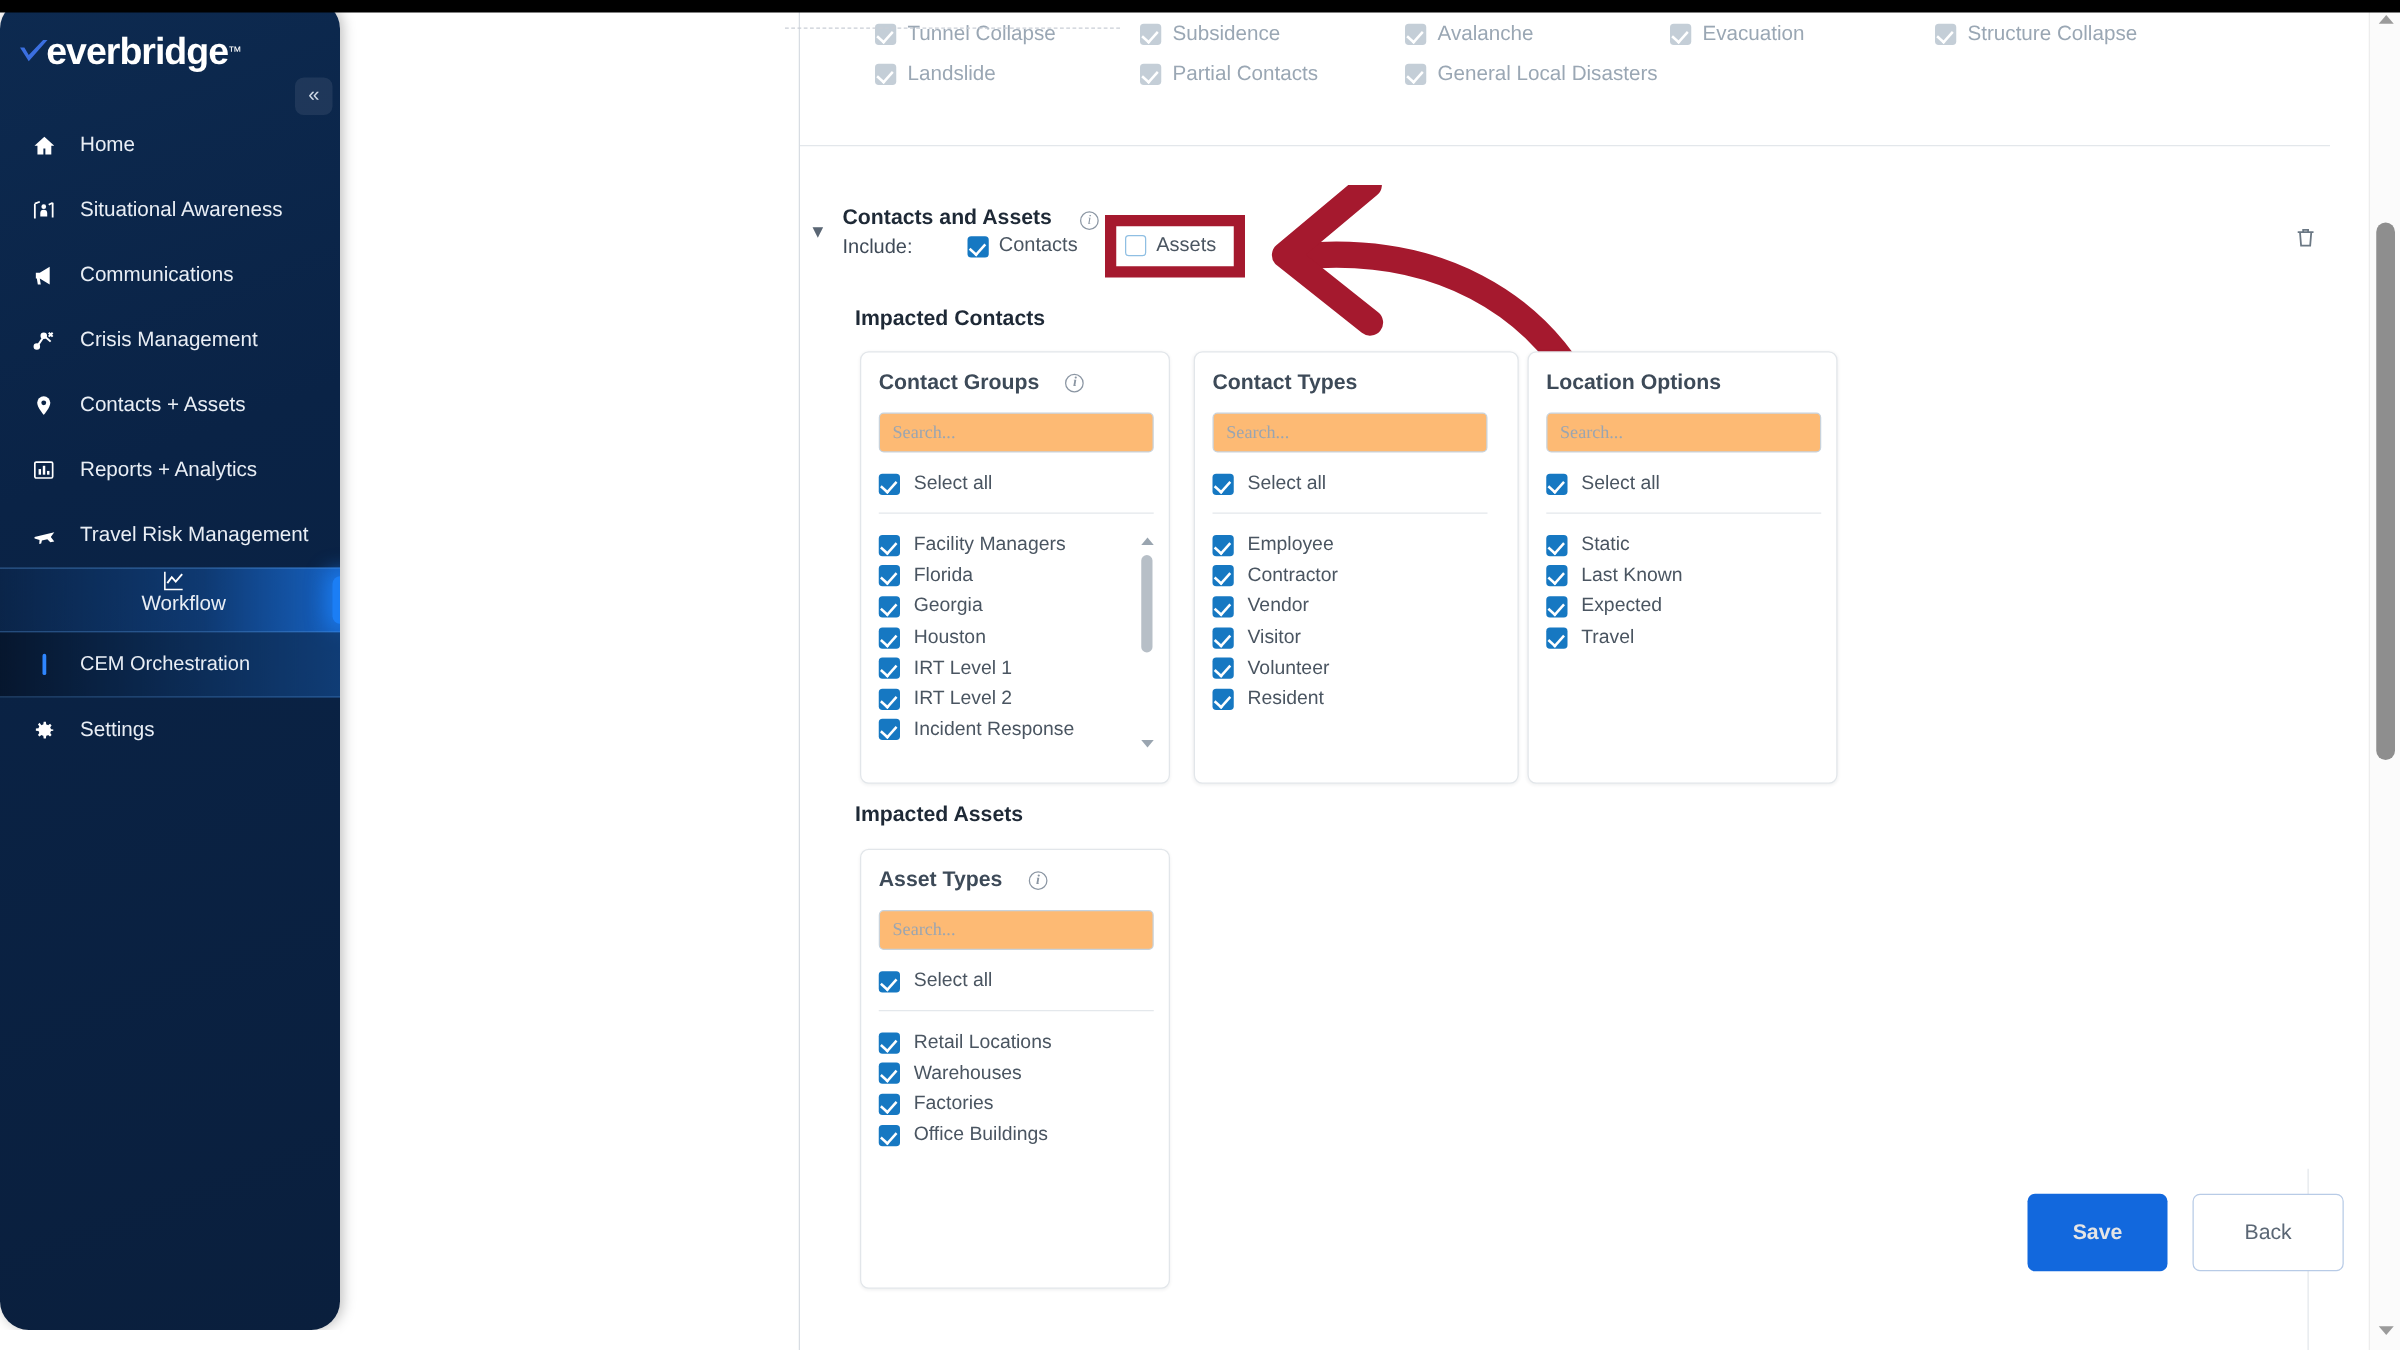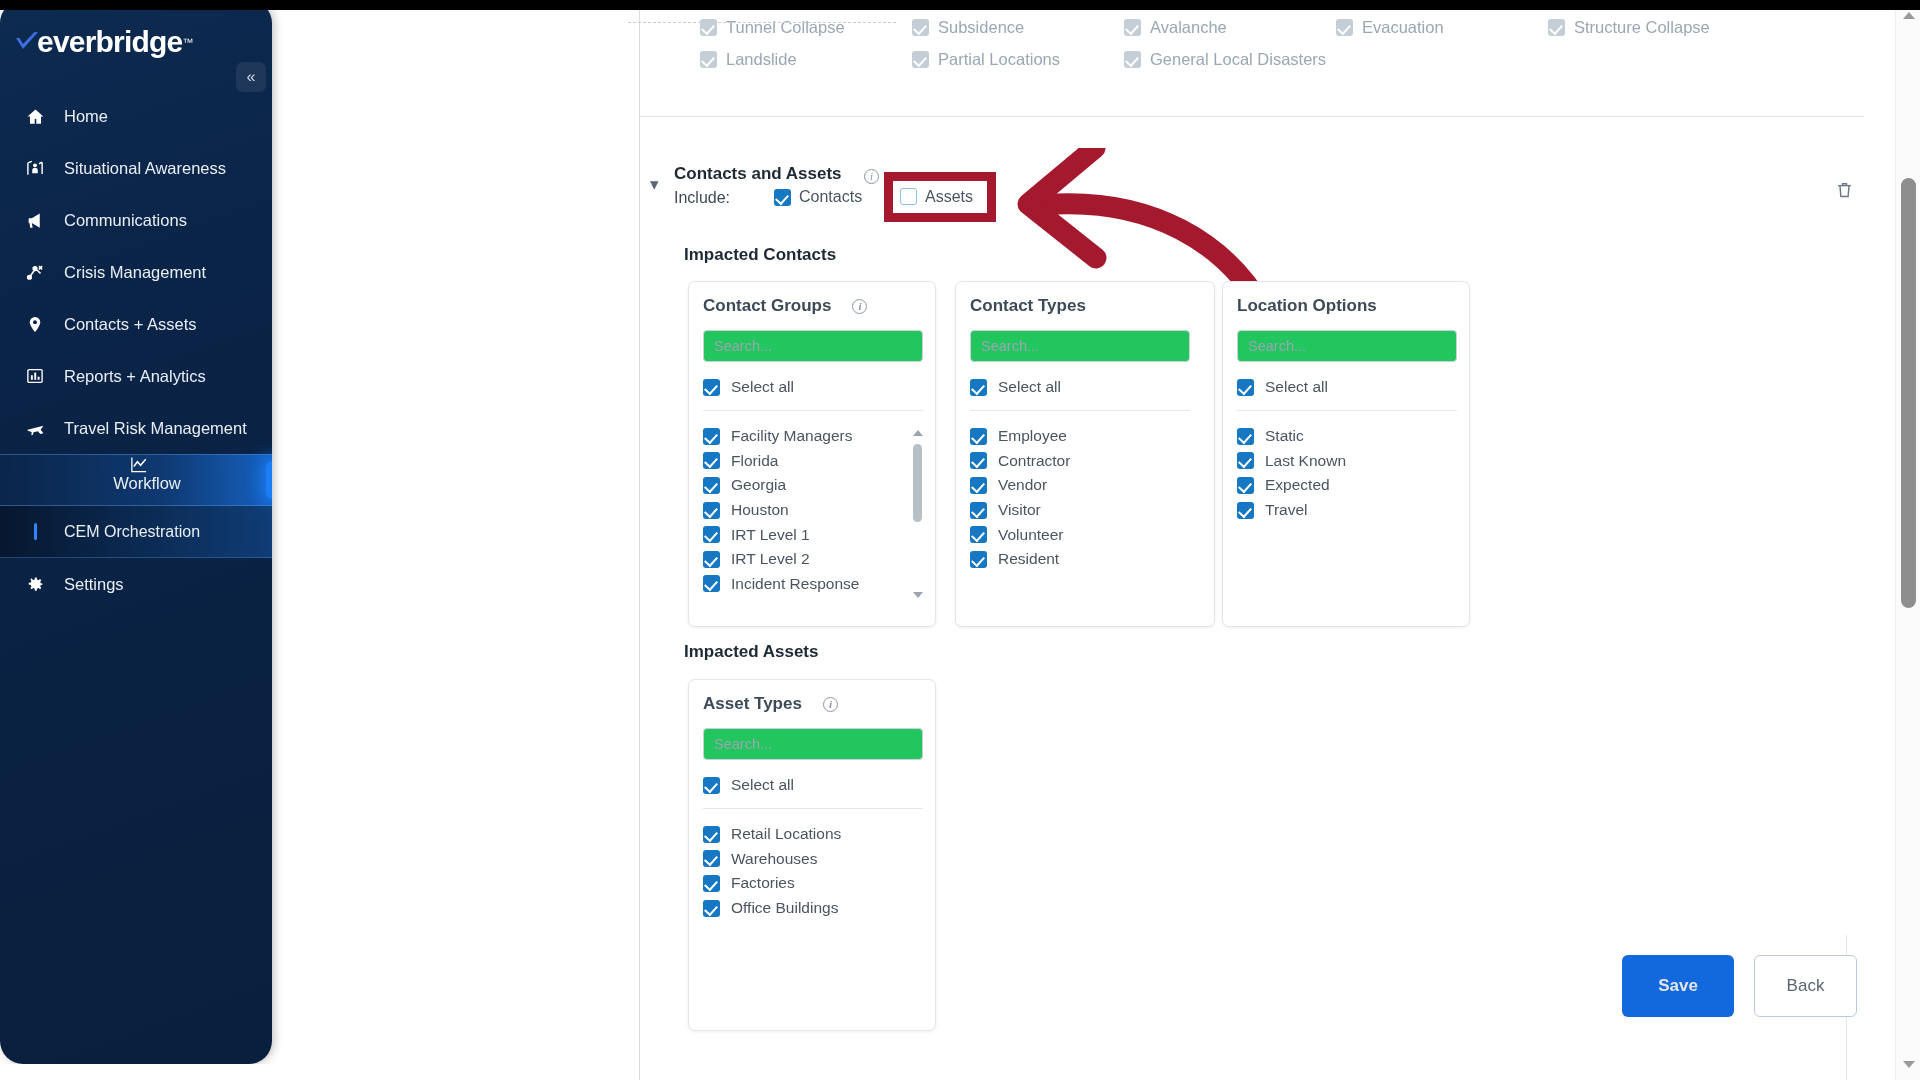--- a/index.html
+++ b/index.html
@@ -142,22 +142,22 @@
   }
   #card-contact-groups { left: 48px;  top: 281px; width: 248px; height: 346px; }
   #card-contact-types  { left: 315px; top: 281px; width: 260px; height: 346px; padding-left: 27px; }
   #card-location-opts  { left: 582px; top: 281px; width: 248px; height: 346px; }
   #card-asset-types    { left: 48px;  top: 679px; width: 248px; height: 352px; }
 
   .card-title { position:absolute; left:14px; top:14px; font-size:17px; font-weight:700; color:#3d4a58;
                 display:flex; align-items:center; gap:21px; }
   .card-search {
     position:absolute; left:14px; top:48px; width:220px; height:32px;
-    border:1px solid #c8d2db; border-radius:4px; background:#22c55e;
-    font-family:Liberation Sans, sans-serif; font-size:14.5px; color:#444; padding:0 10px;
+    border:1px solid #c8d2db; border-radius:4px; background:#fdba74;
+    font-family:Liberation Serif, serif; font-size:14.5px; color:#444; padding:0 10px;
   }
   .card-search::placeholder { color:#9aa5b1; }
   .card-selectall { position:absolute; left:14px; top:96px; display:flex; align-items:center; gap:11px; cursor:pointer; }
   .card-selectall span { font-size:15.5px; color:#4a5561; }
   .card-rule { position:absolute; left:14px; top:128px; width:220px; border-top:1px solid #e4e8ec; }
   .opt-list { position:absolute; left:14px; top:142px; width:220px; }
   .opt {
     display:flex; align-items:center; gap:11px; height:24.6px; cursor:pointer;
   }
   .opt span { font-size:15.5px; color:#4a5561; white-space:nowrap; }
@@ -169,21 +169,21 @@
   .sb-down  { border-left:5px solid transparent; border-right:5px solid transparent; border-top:6px solid #9aa5b0; position:absolute; bottom:0; }
   #cg-thumb { position:absolute; left:2px; top:14px; width:9px; height:78px; background:#b7bfc7; border-radius:5px; }
 
   
   #btn-save {
     position:absolute; left: 1622px; top: 955px; width: 112px; height: 62px;
     background:#1268dd; color:#e5e5e5; font-size:17px; font-weight:700;
     border:none; border-radius:6px; cursor:pointer; font-family:"Liberation Sans", sans-serif;
   }
   #btn-back {
-    position:absolute; left: 1754px; top: 955px; width: 103px; height: 62px;
+    position:absolute; left: 1754px; top: 955px; width: 121px; height: 62px;
     background:#fff; color:#5a6674; font-size:17px;
     border:1px solid #b8cbe6; border-radius:6px; cursor:pointer; font-family:"Liberation Sans", sans-serif;
   }
   #footer-rule { position:absolute; left: 1846px; top: 935px; height: 145px; border-left:1px solid #e4e8ec; }
 
   
   #pagescroll { position:absolute; right:0; top:0; width:25px; height:1080px; background:#fbfbfb; border-left:1px solid #ededed; z-index:40;}
   #ps-up { position:absolute; left:7px; top:12px; width:0;height:0;
            border-left:6px solid transparent;border-right:6px solid transparent;border-bottom:7px solid #9b9b9b; }
   #ps-down{ position:absolute; left:7px; bottom:12px; width:0;height:0;
@@ -372,21 +372,21 @@
       <div class="cell">
         <i class="cb grey"></i>
         <span>Structure Collapse</span>
       </div>
       <div class="cell">
         <i class="cb grey"></i>
         <span>Landslide</span>
       </div>
       <div class="cell">
         <i class="cb grey"></i>
-        <span>Partial Locations</span>
+        <span>Partial Contacts</span>
       </div>
       <div class="cell">
         <i class="cb grey"></i>
         <span>General Local Disasters</span>
       </div>
       <div class="cell"></div>
       <div class="cell"></div>
     </div>
 
   <div id="section-rule"></div>

